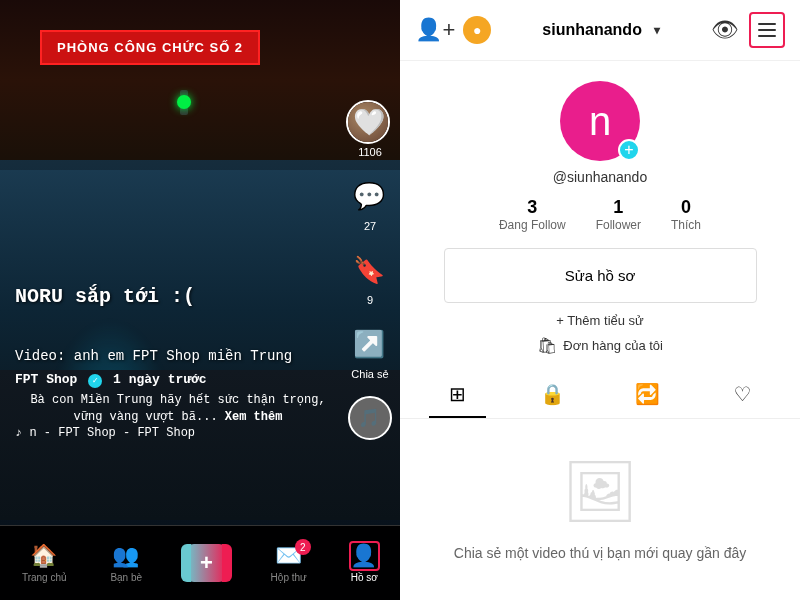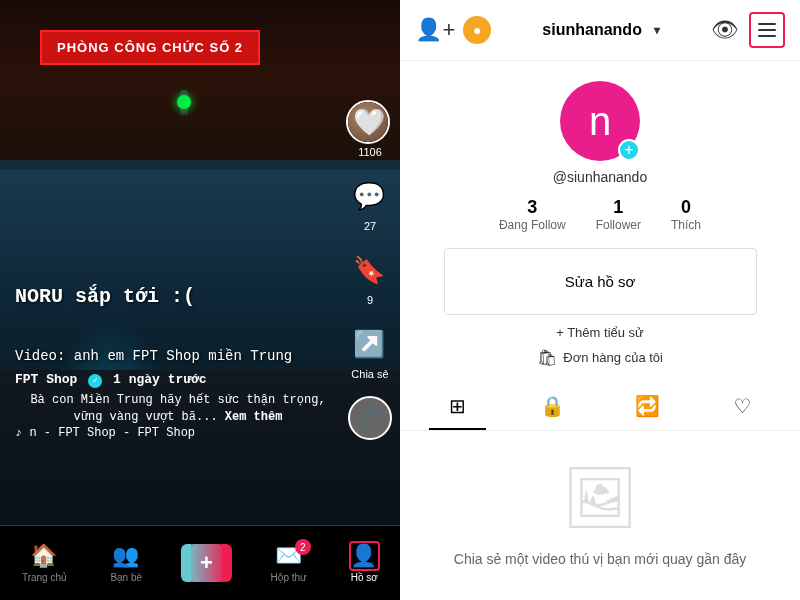--- a/index.html
+++ b/index.html
@@ -463,21 +463,21 @@
     }
 
     .stat-label {
       font-size: 12px;
       color: #666;
     }
 
     
     .edit-btn {
       width: 313px;
-      padding: 24px;
+      padding: 18px;
       border: 1px solid #ddd;
       border-radius: 4px;
       background: #fff;
       font-size: 15px;
       font-weight: 500;
       color: #000;
       text-align: center;
       margin-bottom: 10px;
     }
 

